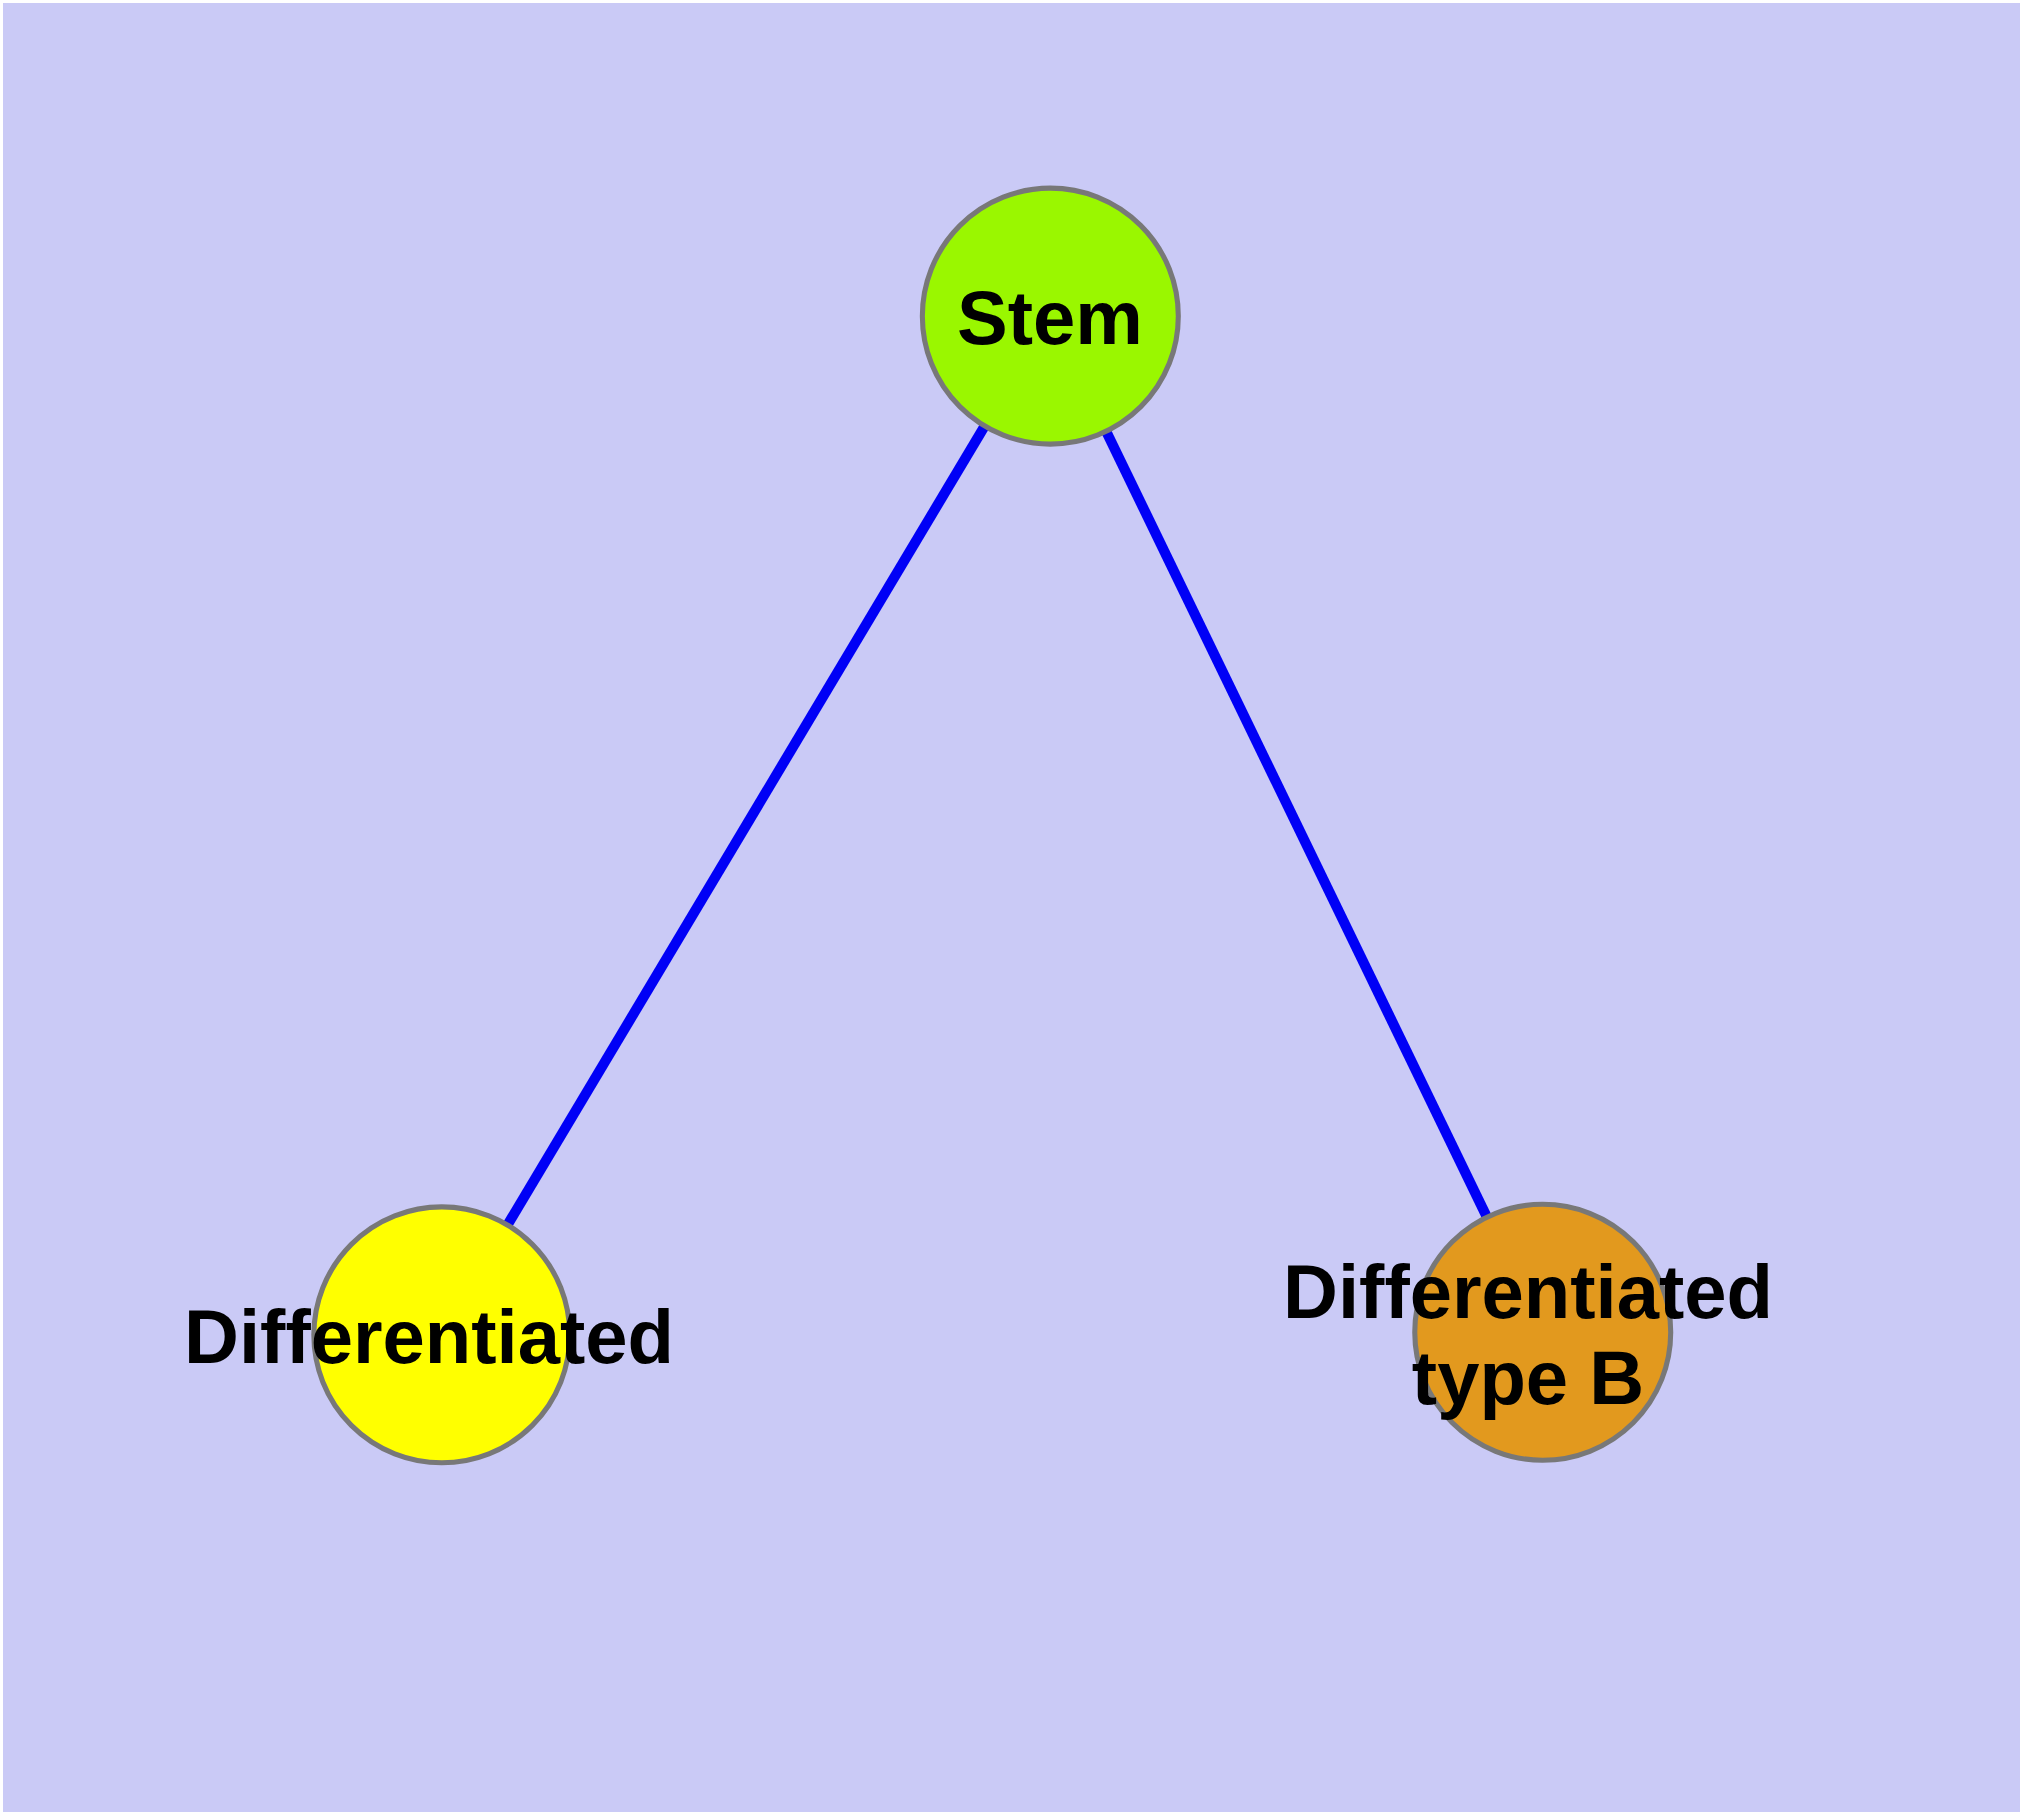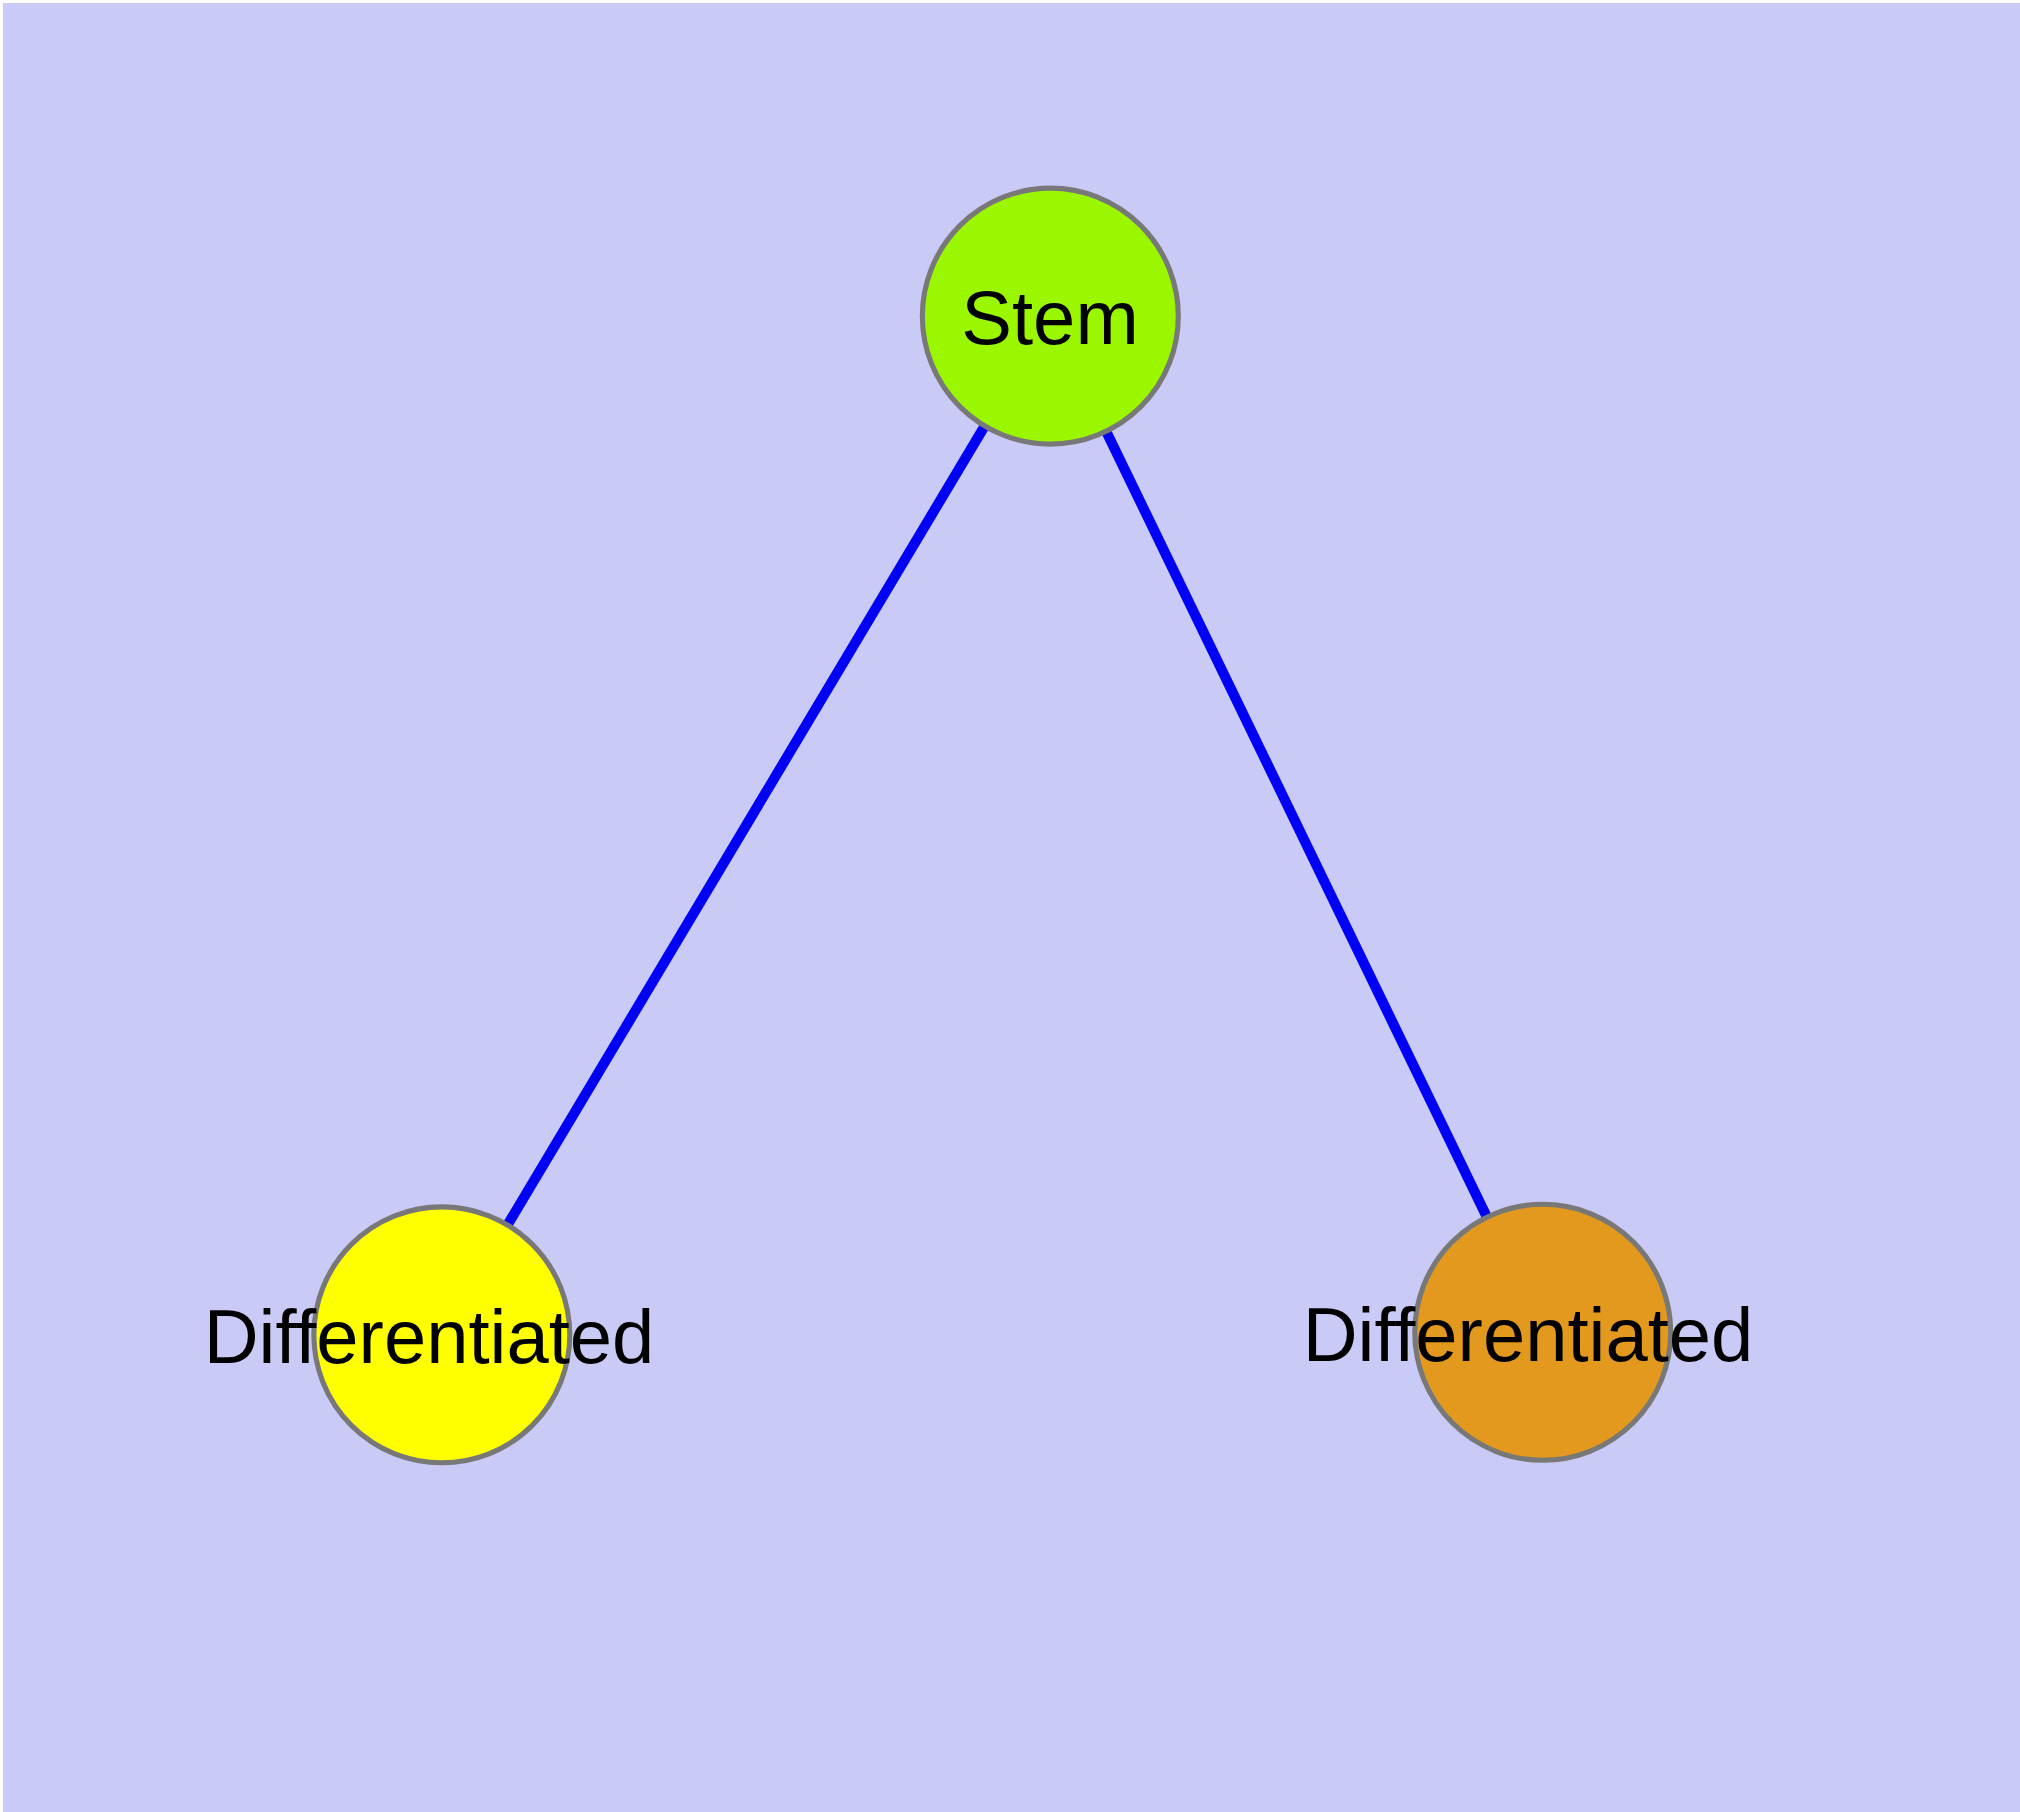--- a/index.html
+++ b/index.html
@@ -32,21 +32,21 @@
   }
   svg.graph circle {
     stroke: #787878;
     stroke-width: 6px;
   }
   .node-label {
     position: absolute;
     transform: translate(-50%, -50%);
     text-align: center;
     font-size: 76px;
-    font-weight: normal;
+    font-weight: bold;
     line-height: 86px;
     color: #000000;
     white-space: nowrap;
     letter-spacing: 0px;
   }
   .node-label span { display: block; }
   .lbl-stem   { left: 1050px; top: 318px; }
   .lbl-type-a { left: 429px;  top: 1337px; }
   .lbl-type-b { left: 1528px; top: 1335px; }
 </style>
@@ -68,14 +68,15 @@
 <div class="node-label lbl-stem">
   <span>Stem</span>
 </div>
 
 <div class="node-label lbl-type-a">
   <span>Differentiated</span>
 </div>
 
 <div class="node-label lbl-type-b">
   <span>Differentiated</span>
+  <span>type B</span>
 </div>
 
 
 </body></html>

